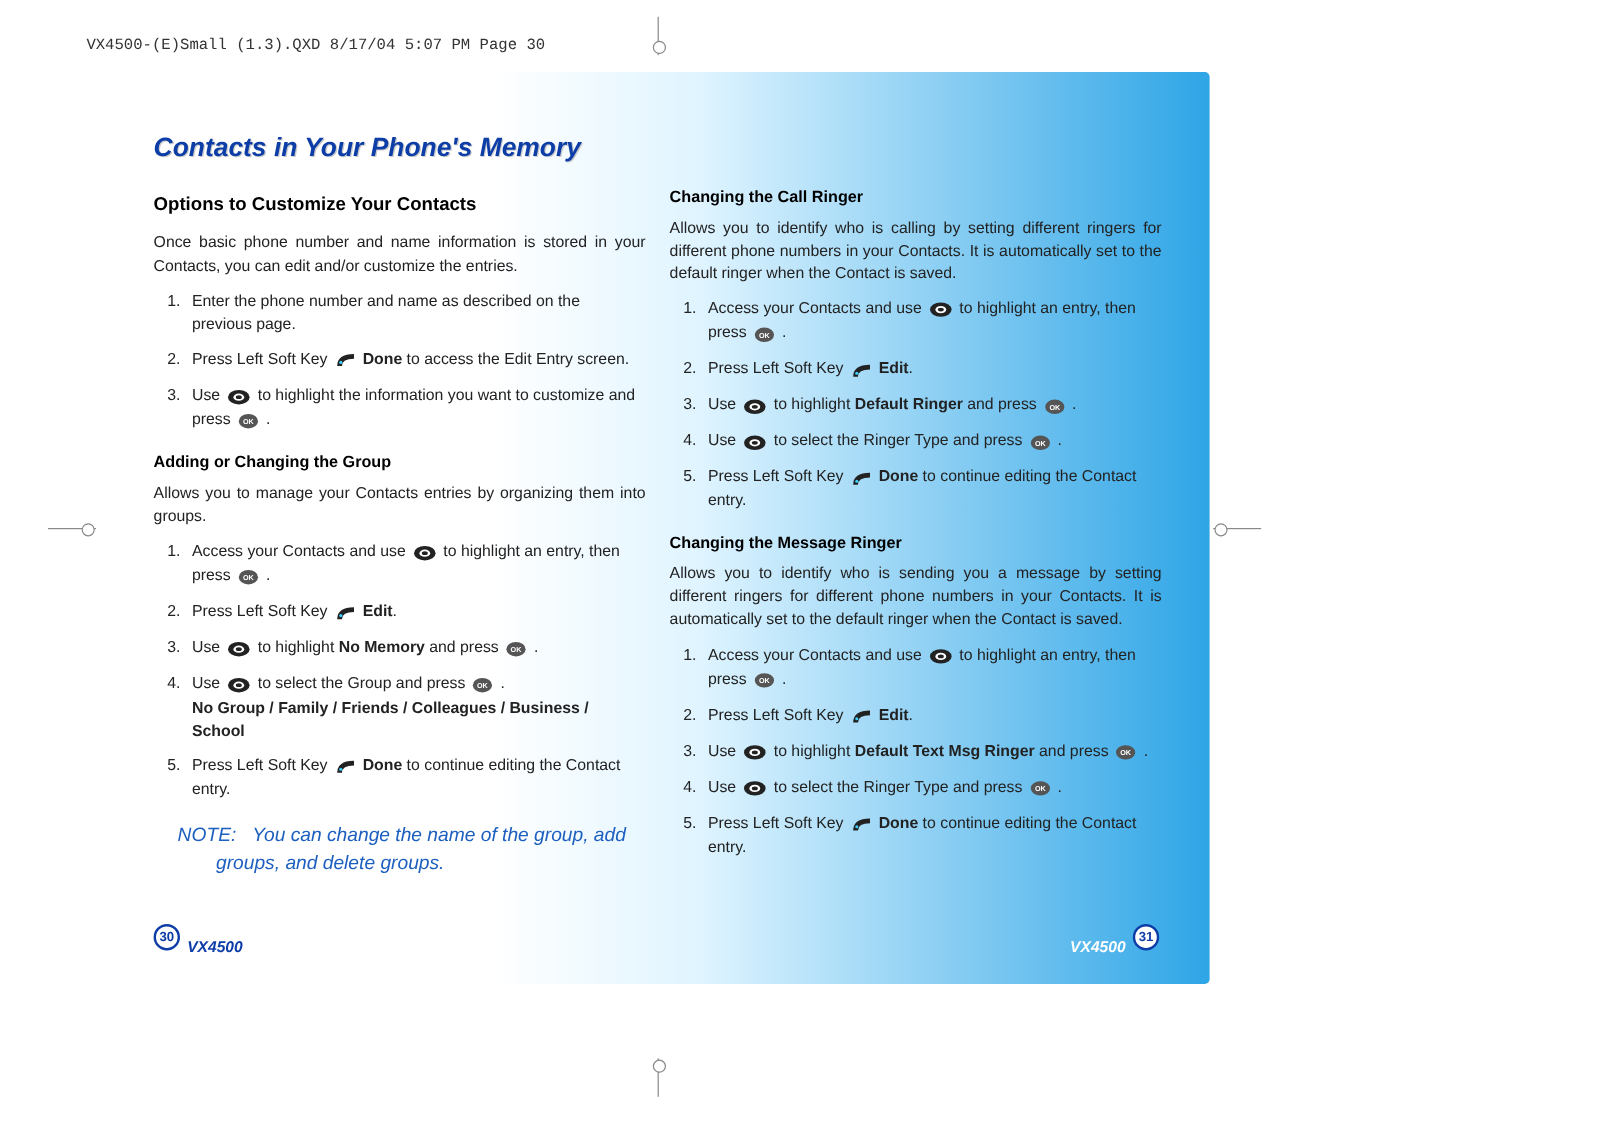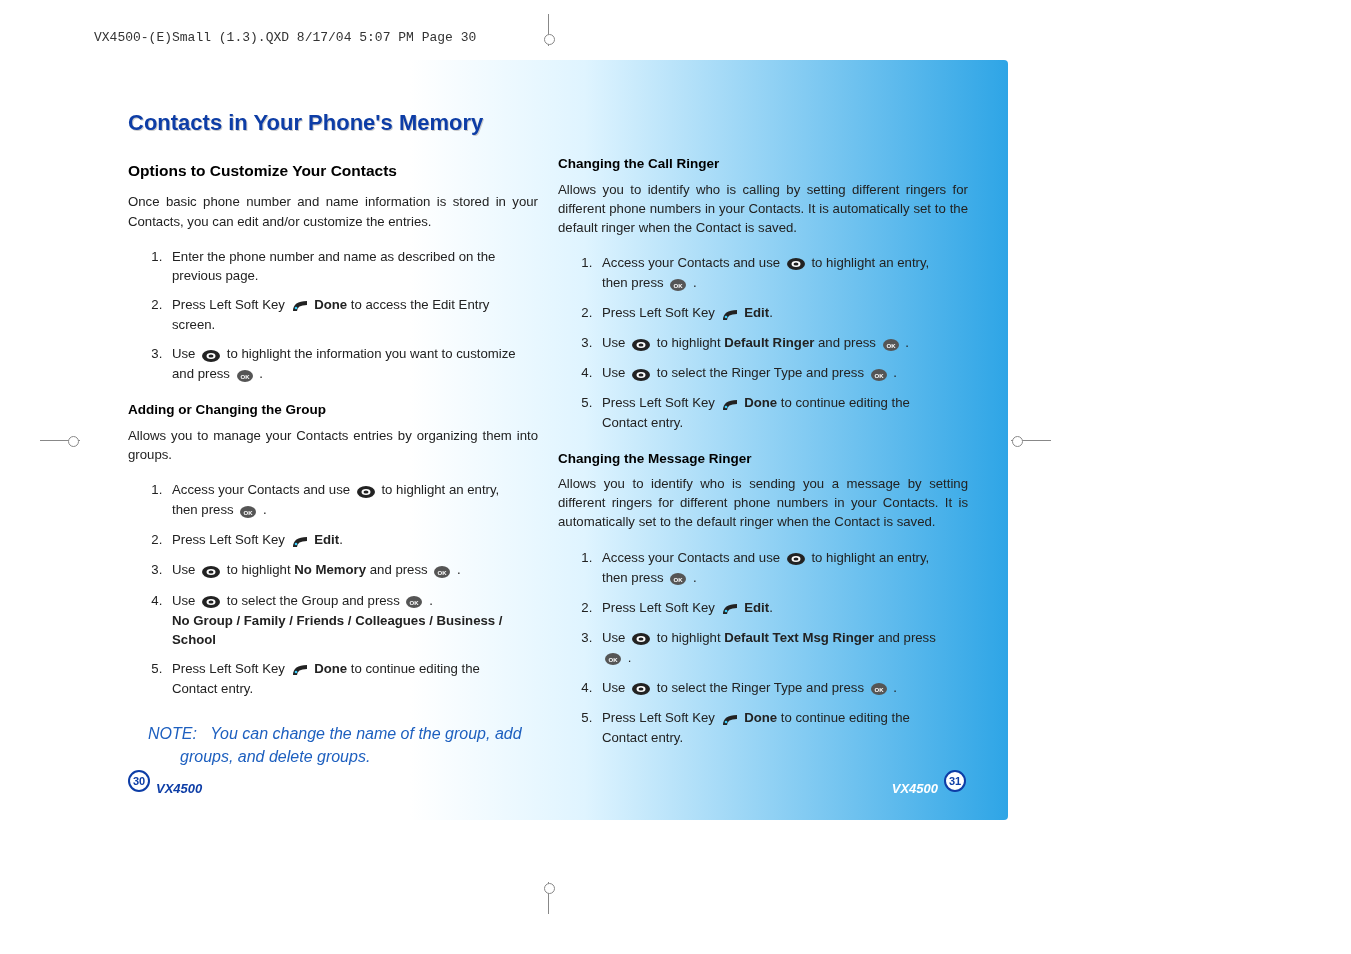--- a/index.html
+++ b/index.html
@@ -20,41 +20,42 @@
   .crop-mark-top::after { content:""; position:absolute; left:-4px; top:20px; width:9px; height:9px; border:1px solid #888; border-radius:50%; background:#fff;}
   .crop-mark-bottom { left: 548px; bottom: 40px; width: 1px; height: 32px; }
   .crop-mark-bottom::after { content:""; position:absolute; left:-4px; bottom:20px; width:9px; height:9px; border:1px solid #888; border-radius:50%; background:#fff;}
   .crop-mark-left { left: 40px; top: 440px; width: 40px; height: 1px; }
   .crop-mark-left::after { content:""; position:absolute; left:28px; top:-4px; width:9px; height:9px; border:1px solid #888; border-radius:50%; background:#fff;}
   .crop-mark-right { right: 300px; top: 440px; width: 40px; height: 1px; }
   .crop-mark-right::after { content:""; position:absolute; right:28px; top:-4px; width:9px; height:9px; border:1px solid #888; border-radius:50%; background:#fff;}
 
   .slug {
     position: absolute;
-    left: 94px;
+    left: 72px;
     top: 30px;
     font-family: "Courier New", monospace;
     font-size: 13px;
     color: #333;
     text-align: center;
   }
   .page {
     position: absolute;
     left: 88px;
     top: 60px;
     width: 920px;
     height: 760px;
     background: linear-gradient(90deg, #ffffff 0%, #ffffff 35%, #dff4ff 54%, #2ea5e6 100%);
     border-radius: 4px;
     padding: 50px 40px 30px 40px;
   }
   .page-title {
     font-family: Arial, sans-serif;
     font-size: 22px;
     font-weight: bold;
+    font-style: italic;
     color: #0d3da6;
     text-shadow: 1px 1px 0 #ccc;
     margin-bottom: 18px;
   }
   .columns {
     display: flex;
     gap: 20px;
   }
   .col {
     flex: 1;
@@ -68,21 +69,21 @@
     color: #000;
     margin: 6px 0 10px 0;
   }
   .h3 {
     font-size: 13.5px;
     font-weight: bold;
     color: #000;
     margin: 16px 0 6px 0;
   }
   p { margin: 0 0 10px 0; text-align: justify;}
-  ol { margin: 16px; padding-left: 22px; }
+  ol { margin: 4px; padding-left: 22px; }
   ol > li { margin-bottom: 10px; padding-left: 6px; }
   .b { font-weight: bold; }
   .note {
     font-style: italic;
     color: #1d5fbf;
     font-size: 16px;
     padding: 8px 4px 2px 20px;
     text-indent: -32px;
     margin-left: 32px;
   }

